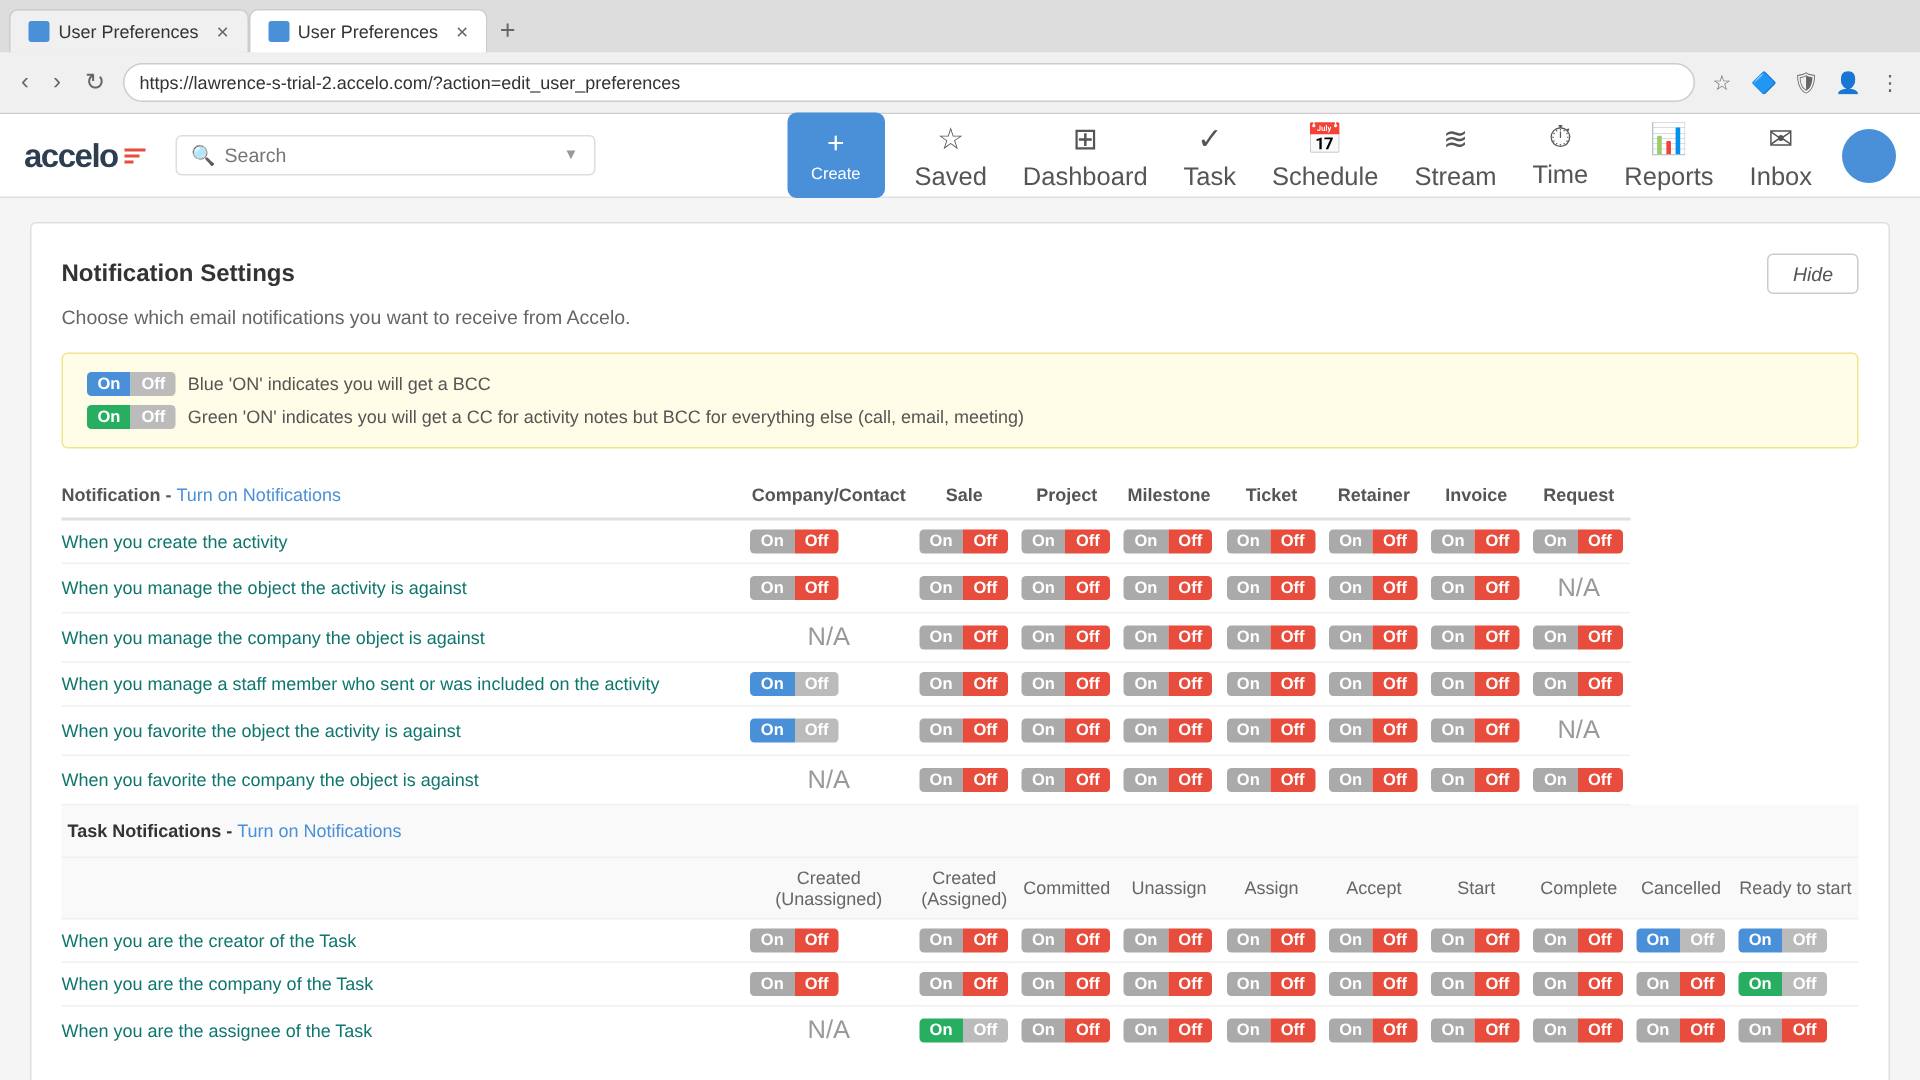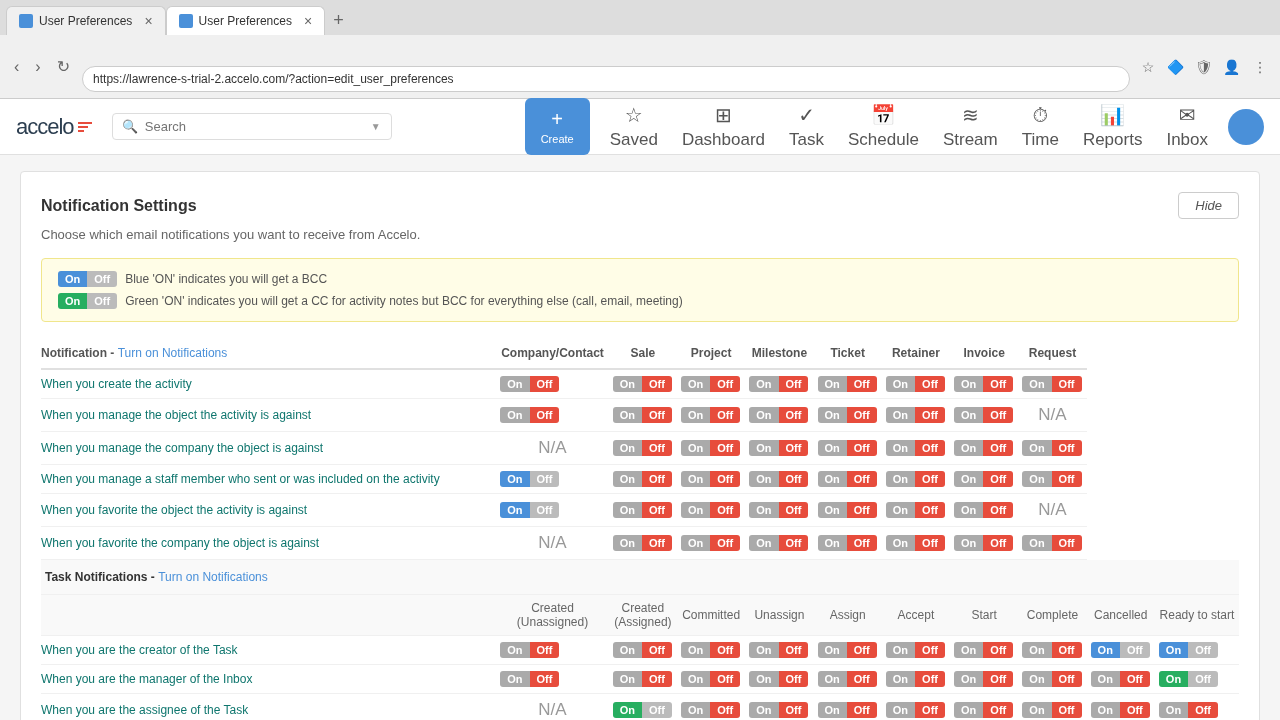--- a/index.html
+++ b/index.html
@@ -8,28 +8,28 @@
     
     .browser-chrome { background: #f0f0f0; border-bottom: 1px solid #ccc; }
     .browser-tabs { display: flex; align-items: flex-end; padding: 6px 6px 0; background: #ddd; }
     .browser-tab { display: flex; align-items: center; padding: 6px 12px; background: #f0f0f0; border-radius: 6px 6px 0 0; font-size: 12px; color: #333; cursor: pointer; border: 1px solid #ccc; border-bottom: none; gap: 6px; max-width: 200px; }
     .browser-tab.active { background: white; z-index: 1; }
     .browser-tab-icon { width: 14px; height: 14px; background: #4a90d9; border-radius: 2px; flex-shrink: 0; }
     .browser-tab-close { margin-left: 6px; font-size: 14px; color: #666; cursor: pointer; }
     .browser-tab-add { padding: 4px 8px; background: none; border: none; font-size: 18px; color: #666; cursor: pointer; align-self: center; }
     .browser-address-bar { display: flex; align-items: center; padding: 6px 10px; gap: 8px; background: #f0f0f0; }
     .browser-nav-btn { background: none; border: none; font-size: 16px; color: #666; cursor: pointer; padding: 4px; }
-    .browser-address { flex: 1; padding: 5px 10px; border: 1px solid #ccc; border-radius: 20px; background: white; font-size: 12px; color: #333; margin-top: 25px; }
+    .browser-address { flex: 1; padding: 5px 10px; border: 1px solid #ccc; border-radius: 20px; background: white; font-size: 12px; color: #333; }
     .browser-actions { display: flex; gap: 8px; align-items: center; }
     .browser-action-icon { width: 20px; height: 20px; display: flex; align-items: center; justify-content: center; color: #666; font-size: 14px; }
 
     
     .app-header { background: white; border-bottom: 1px solid #e0e0e0; display: flex; align-items: center; padding: 0 16px; height: 56px; }
     .app-logo { display: flex; align-items: center; margin-right: 20px; }
-    .app-logo-text { font-size: 22px; font-weight: 400; color: #2c3e50; letter-spacing: -1px; }
+    .app-logo-text { font-size: 22px; font-weight: 700; color: #2c3e50; letter-spacing: -1px; }
     .app-logo-lines { display: flex; flex-direction: column; gap: 2px; margin-left: 4px; }
     .app-logo-line { height: 2px; background: #e74c3c; }
     .app-logo-line:nth-child(1) { width: 14px; }
     .app-logo-line:nth-child(2) { width: 10px; }
     .app-logo-line:nth-child(3) { width: 6px; }
 
     .search-bar { display: flex; align-items: center; border: 1px solid #ddd; border-radius: 4px; padding: 5px 10px; gap: 6px; flex: 0 0 280px; background: white; }
     .search-bar input { border: none; outline: none; font-size: 13px; flex: 1; }
     .search-icon { color: #999; }
     .search-dropdown { color: #999; font-size: 10px; cursor: pointer; }
@@ -591,21 +591,21 @@
             </td>
           <td>
               <div class="toggle-group">
                 <button class="toggle-on blue-on">On</button>
                 <button class="toggle-off inactive-off">Off</button>
               </div>
             </td>
         </tr>
 
         <tr>
-          <td>When you are the manager of the Inbox</td>
+          <td>When you are the company of the Task</td>
           <td>
               <div class="toggle-group">
                 <button class="toggle-on inactive">On</button>
                 <button class="toggle-off active-off">Off</button>
               </div>
             </td>
           <td>
               <div class="toggle-group">
                 <button class="toggle-on inactive">On</button>
                 <button class="toggle-off active-off">Off</button>

